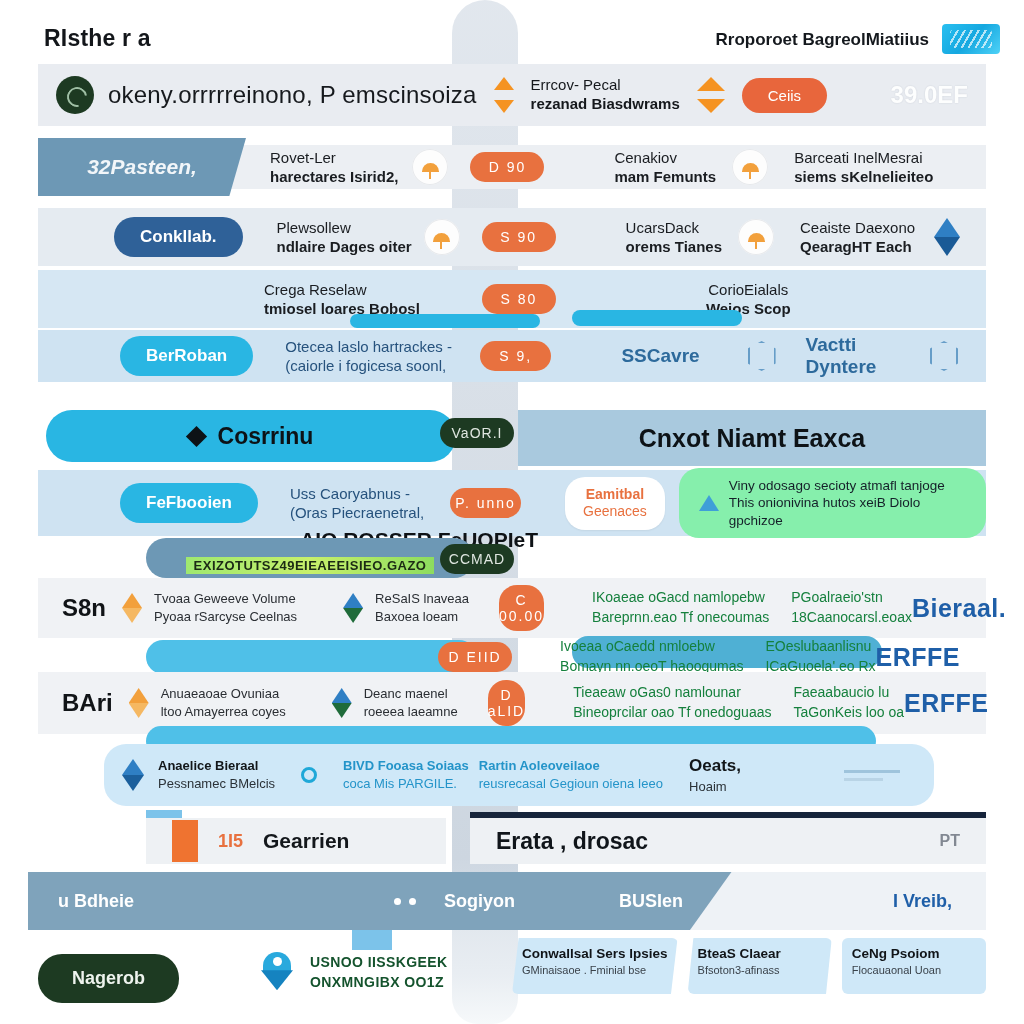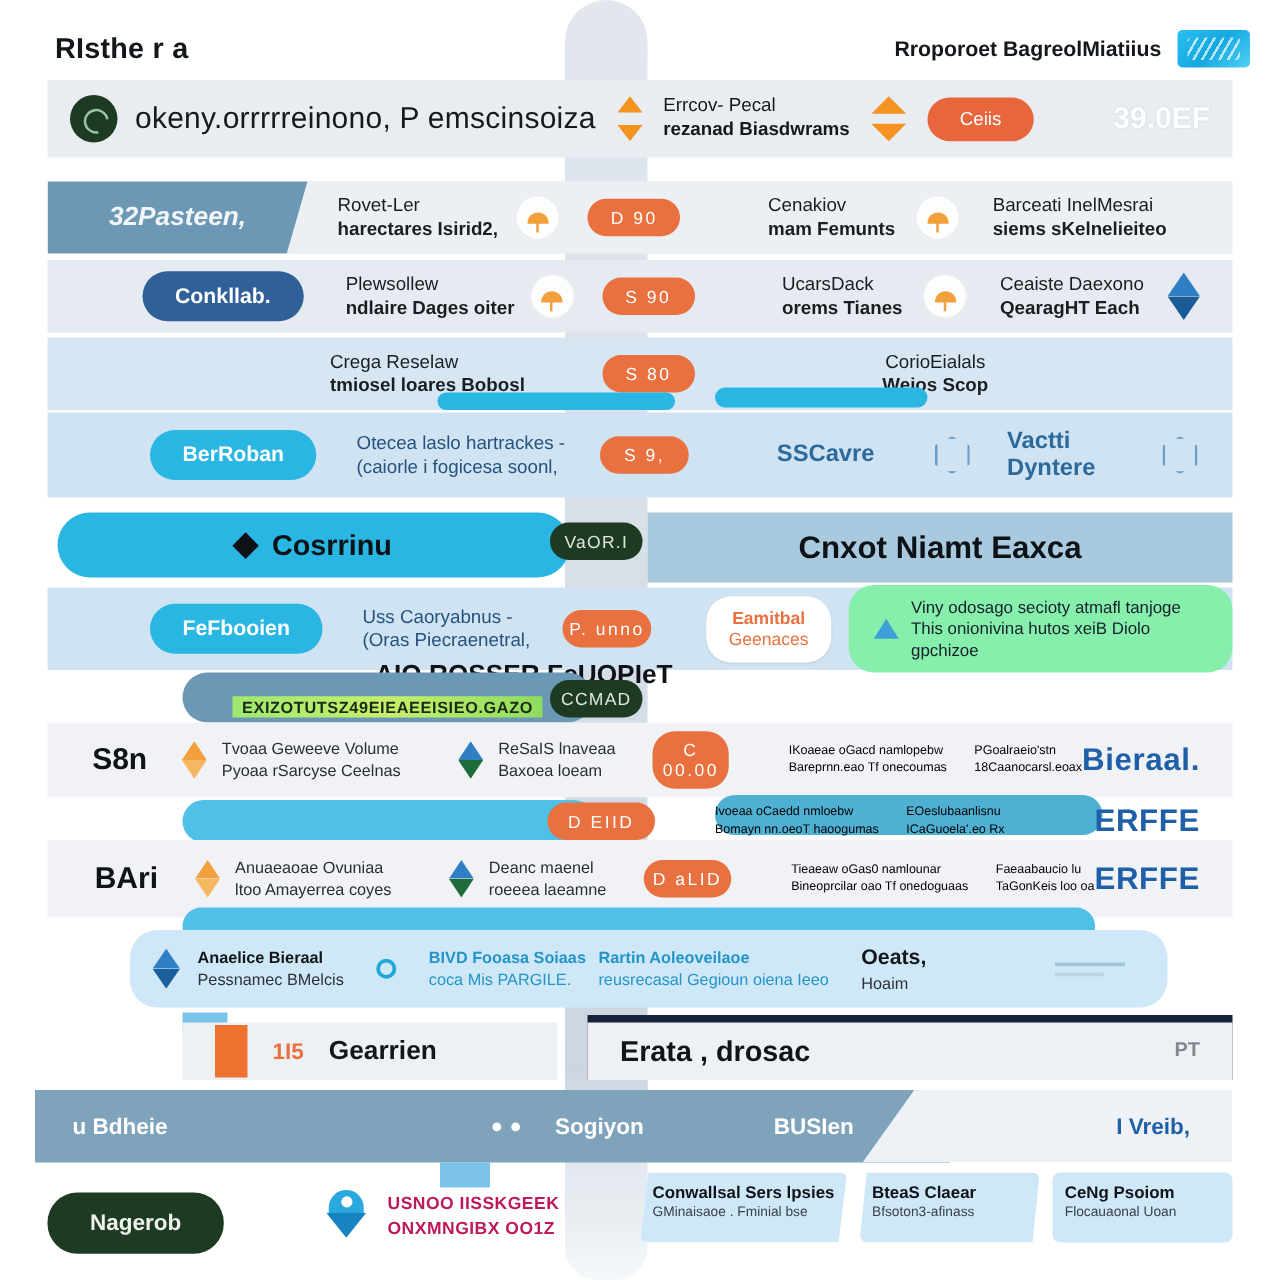--- a/index.html
+++ b/index.html
@@ -222,21 +222,21 @@
     clip-path:polygon(50% 0,100% 100%,0 100%);
   }
   .mini-icon-bg::after{
     content:"";position:absolute;left:2px;bottom:0;width:20px;height:15px;background:#1f6b3a;
     clip-path:polygon(0 0,100% 0,50% 100%);
   }
   .mini-two{ font-size:13px; line-height:1.35; color:#2a2e33; white-space:nowrap; }
   .blue-stat{
     font-size:25px; font-weight:bold; color:#1f5fa8; letter-spacing:.5px; text-align:right;
   }
-  .desc-cell{ font-size:10px; line-height:1.4; color:#000000; white-space:nowrap; }
+  .desc-cell{ font-size:14px; line-height:1.4; color:#15803d; white-space:nowrap; }
 
   .strip-light { background:#cfe8f8; border-radius:22px; display:flex; align-items:center; padding:0 16px; gap:26px;}
   .pin-blue{
     width:26px;height:32px;flex:none;position:relative;
   }
   .pin-blue::before{
     content:"";position:absolute;left:2px;top:0;width:22px;height:16px;background:#2f7fc4;
     clip-path:polygon(50% 0,100% 100%,0 100%);
   }
   .pin-blue::after{
@@ -282,21 +282,21 @@
     border-radius:14px 14px 0 0;
   }
   .person-icon::after{
     content:"";position:absolute;left:3px;bottom:2px;width:32px;height:20px;background:#1583c0;
     clip-path:polygon(0 0,100% 0,50% 100%);
   }
   .person-icon em{
     position:absolute;left:15px;top:5px;width:9px;height:9px;border-radius:50%;
     background:#ffffff;display:block;
   }
-  .caps-two{ font-size:14px;line-height:1.45;color:#be185d;font-weight:bold;letter-spacing:.4px; }
+  .caps-two{ font-size:14px;line-height:1.45;color:#14532d;font-weight:bold;letter-spacing:.4px; }
 
   .bottom-cards{ position:absolute;left:512px;top:938px;width:474px;height:56px;display:flex;gap:10px; }
   .bcard{
     flex:1; background:#cfe8f8; border-radius:6px; padding:8px 10px;
     clip-path:polygon(4% 0,100% 0,96% 100%,0 100%);
   }
   .bcard .t{ font-size:13.5px;font-weight:bold;color:#101418;white-space:nowrap; }
   .bcard .s{ font-size:11px;color:#3a424a;white-space:nowrap;margin-top:3px; }
 </style>
 </head>
@@ -319,21 +319,21 @@
     <div class="updown"></div>
     <div class="sb-two">
       <div class="l1">Errcov- Pecal</div>
       <div>rezanad Biasdwrams</div>
     </div>
     <div class="chev-orange"></div>
     <div class="pill-orange">Ceiis</div>
     <div class="ghost-num">39.0EF</div>
   </div>
 
-  <div class="row row-bg-a" style="top:145px;height:58px;align-items:center;">
+  <div class="row row-bg-a" style="top:145px;height:44px;align-items:center;">
     <div class="tag-blue-solid" style="width:208px;height:58px;">32Pasteen,</div>
     <div class="two-line" style="margin-left:24px;align-self:center;">
       <div class="l1">Rovet-Ler</div>
       <div class="l2">harectares Isirid2,</div>
     </div>
     <div class="umb" style="margin-left:14px;align-self:center;">
         <i></i>
       </div>
     <div class="chip-orange" style="margin-left:22px;align-self:center;">D  90</div>
     <div class="two-line" style="margin-left:70px;align-self:center;">
@@ -380,21 +380,21 @@
     </div>
     <div class="chip-orange" style="margin-left:62px;">S  80</div>
     <div class="two-line" style="margin-left:150px;text-align:center;">
       <div class="l1">CorioEialals</div>
       <div class="l2">Weios Scop</div>
     </div>
   </div>
   <div class="bar" style="left:350px;top:314px;width:190px;height:14px;background:#29b6e3;border-radius:7px;"></div>
   <div class="bar" style="left:572px;top:310px;width:170px;height:16px;background:#29b6e3;border-radius:8px;"></div>
 
-  <div class="row row-bg-d" style="top:330px;height:68px;align-items:center;">
+  <div class="row row-bg-d" style="top:330px;height:52px;align-items:center;">
     <div class="btn-cyan" style="margin-left:82px;">BerRoban</div>
     <div class="two-line blueish" style="margin-left:32px;">
       <div class="l1">Otecea laslo hartrackes -</div>
       <div class="l2" style="font-weight:normal;">(caiorle i fogicesa soonl,</div>
     </div>
     <div class="chip-orange" style="margin-left:28px;">S  9,</div>
     <div style="margin-left:70px;font-size:19px;color:#2d6a9c;font-weight:bold;">SSCavre</div>
     <div class="hexline" style="margin-left:46px;"></div>
     <div style="margin-left:28px;font-size:19px;color:#2d6a9c;font-weight:bold;">Vactti Dyntere</div>
     <div class="hexline" style="margin-left:auto;margin-right:26px;"></div>

